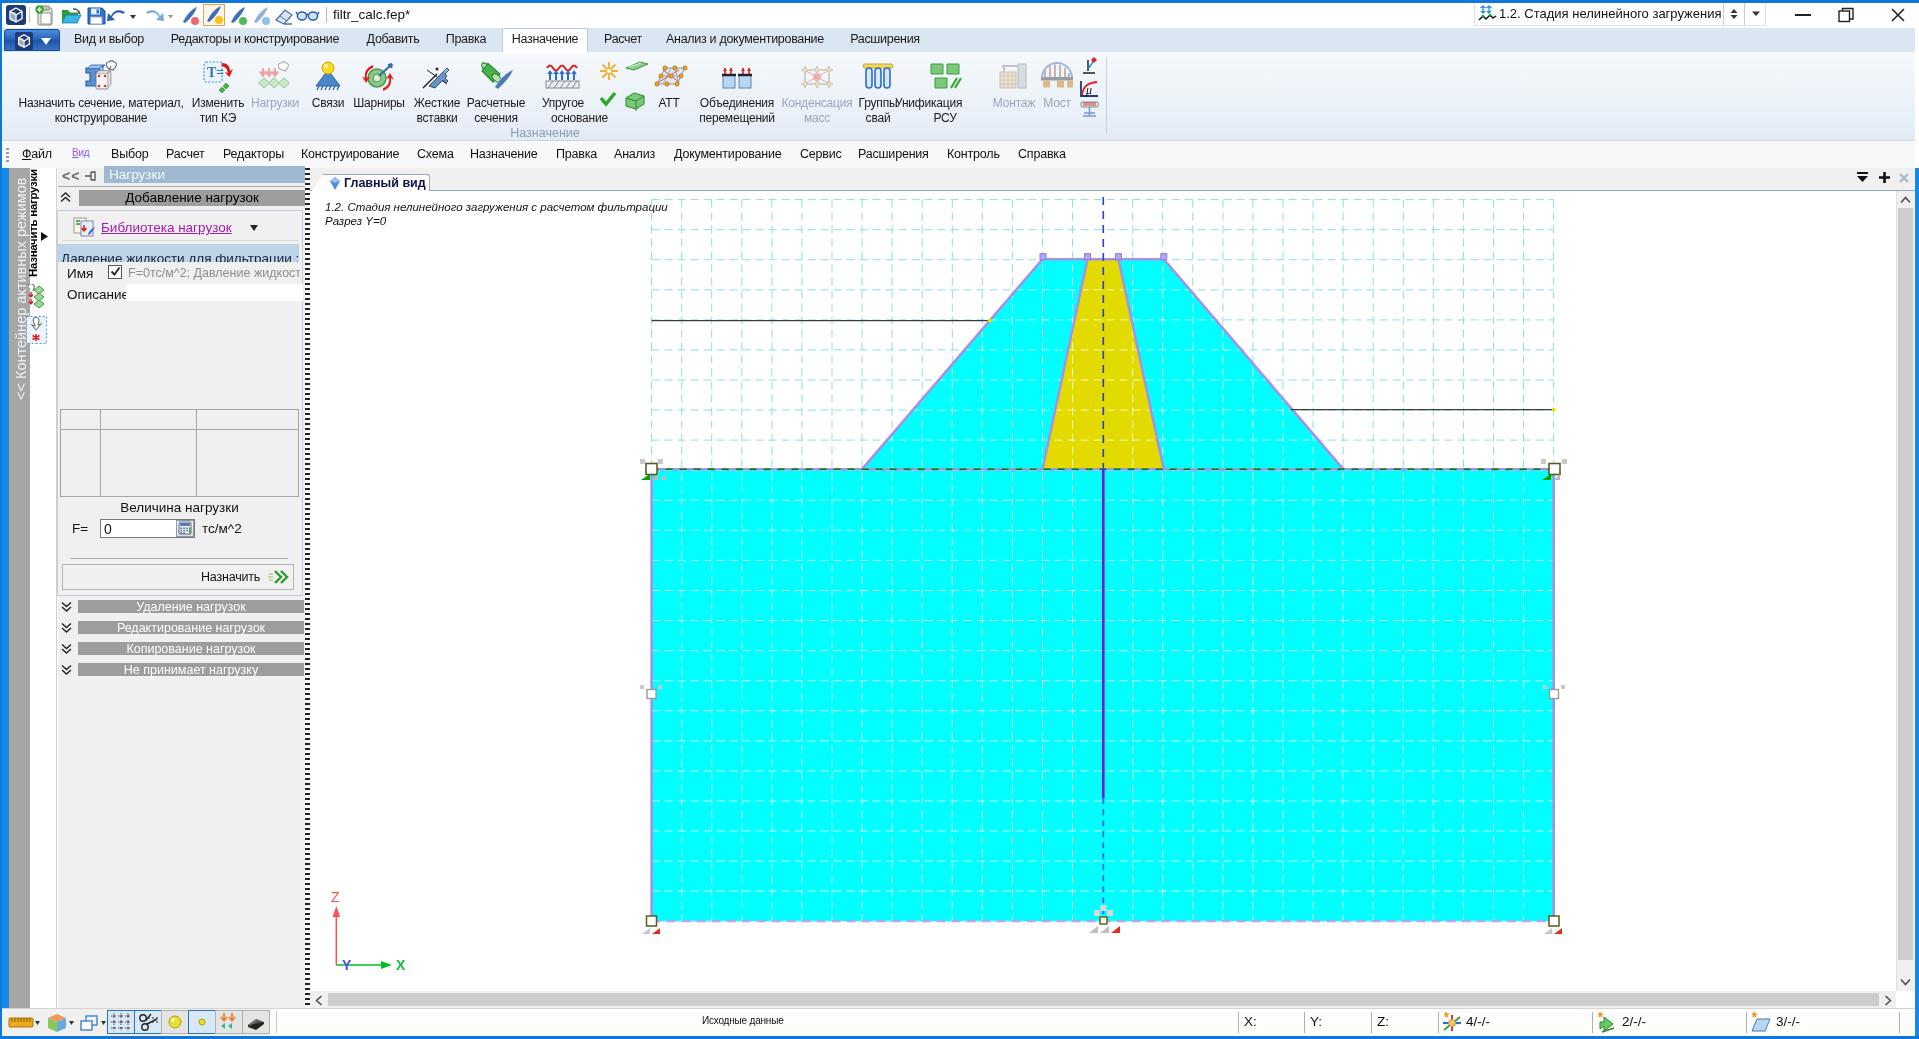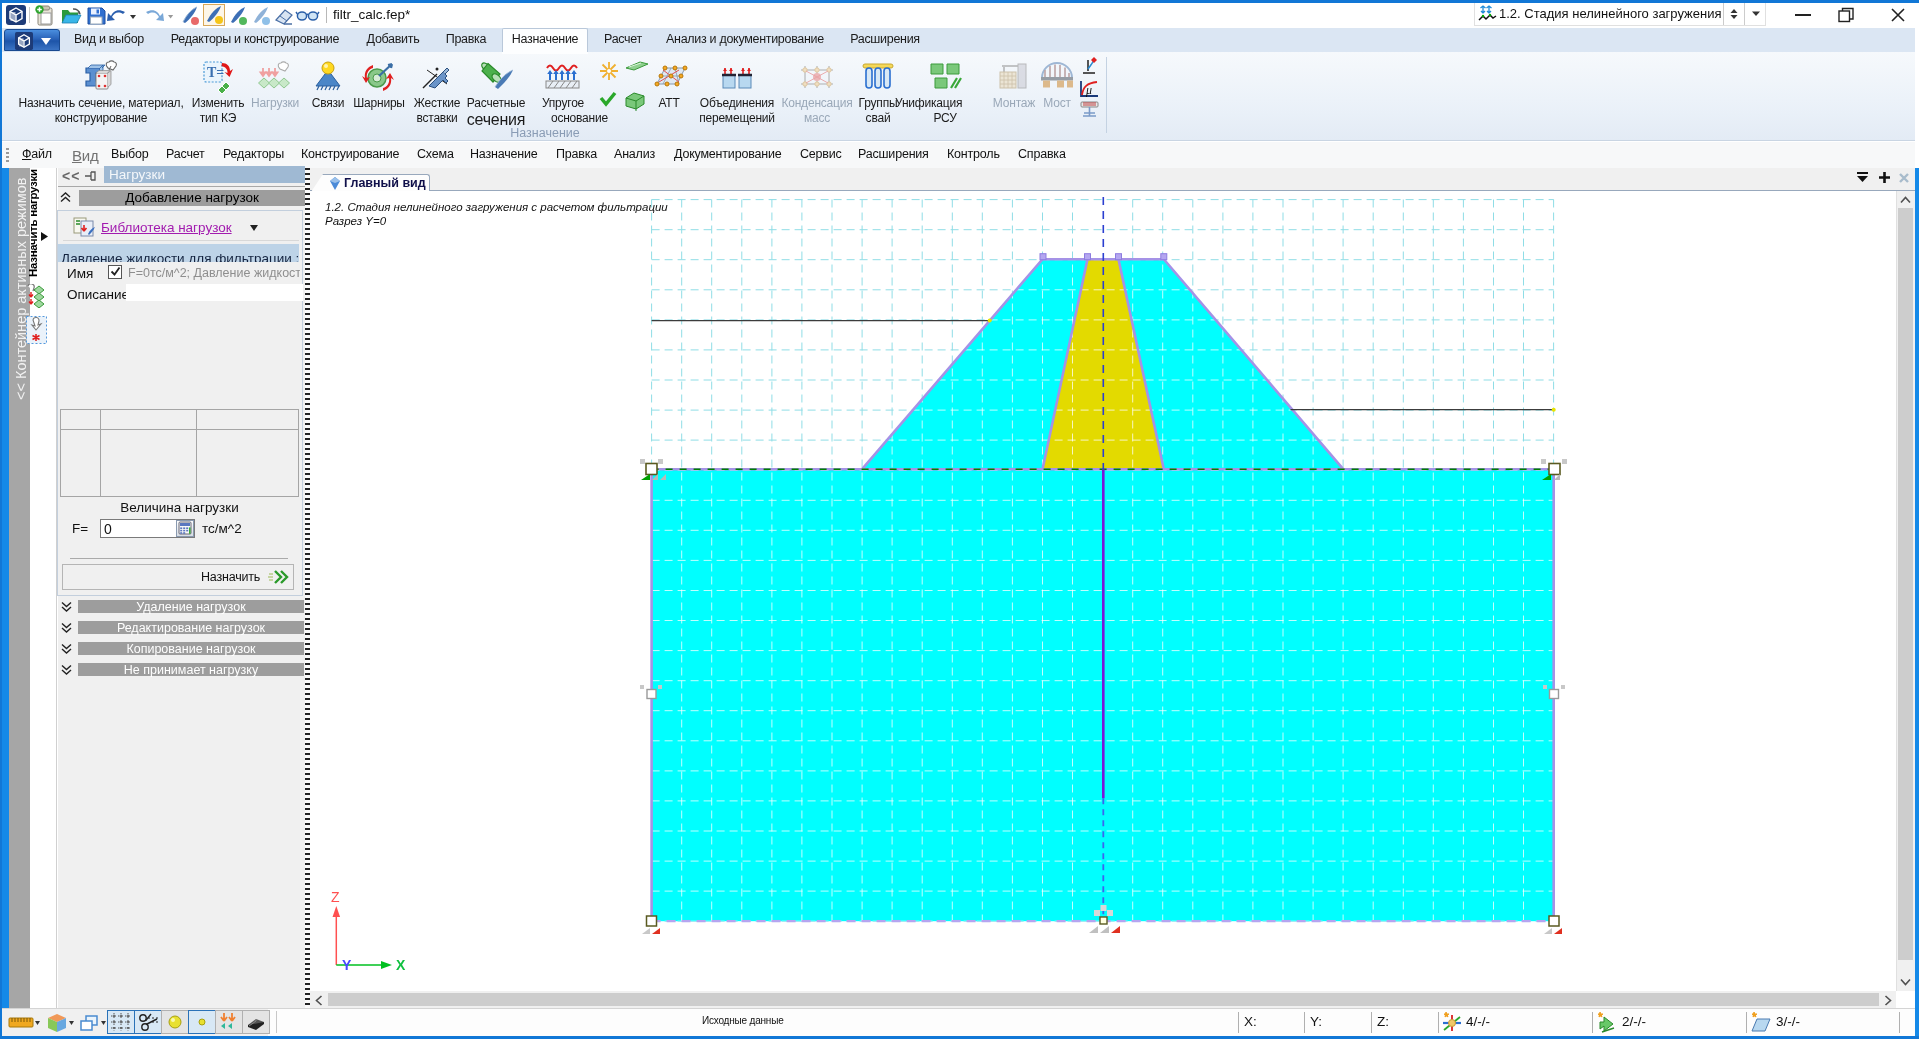--- a/index.html
+++ b/index.html
@@ -220,21 +220,21 @@
     <svg width="40" height="34" viewBox="0 0 40 34">
 <path d="M7 4 l8 -2 l14 14 a5.5 5.5 0 0 1 -8 8 L7 10 Z" fill="none"></path>
 <ellipse cx="10" cy="7" rx="3" ry="5" transform="rotate(-48 10 7)" fill="#b8e0b8" stroke="#2a8a2a" stroke-width="1.3"></ellipse>
 <path d="M12 3.5 L24 14 L17 22 L6 11 Z" fill="#4cb04c" stroke="#2a8a2a" stroke-width="1.2"></path>
 <ellipse cx="20.5" cy="18" rx="3.2" ry="5.2" transform="rotate(-48 20.5 18)" fill="#b8e0b8" stroke="#2a8a2a" stroke-width="1.3"></ellipse>
 <path d="M19 27 C24 19 30 13 37 10 C34 17 28 23 22 29 Z" fill="#4a7ab5"></path>
 <path d="M19 27 C24 19 30 13 37 10" fill="none" stroke="#9ab8d8" stroke-width="0.8"></path>
 </svg>
   </div>
 <div class="abs" style="left:451px;top:96px;width:90px;text-align:center;font-size:12px;letter-spacing:-0.2px;color:#1a1a1a;white-space:nowrap;">Расчетные</div>
-<div class="abs" style="left:451px;top:111px;width:90px;text-align:center;font-size:16px;letter-spacing:-0.2px;color:#1a1a1a;white-space:nowrap;">сечения</div>
+<div class="abs" style="left:451px;top:111px;width:90px;text-align:center;font-size:12px;letter-spacing:-0.2px;color:#1a1a1a;white-space:nowrap;">сечения</div>
 <div class="abs" style="left:543px;top:60px;">
     <svg width="40" height="34" viewBox="0 0 40 34">
 <path d="M4 8 q3 -5 6 0 q3 5 6 0 q3 -5 6 0 q3 5 6 0 q3 -5 6 0" fill="none" stroke="#e02020" stroke-width="2"></path>
 <path d="M7 20 V12 M13 20 V12 M19 20 V12 M25 20 V12 M31 20 V12" stroke="#2a6fd0" stroke-width="2"></path>
 <path d="M7 10 l-2.8 4 h5.6 Z M13 10 l-2.8 4 h5.6 Z M19 10 l-2.8 4 h5.6 Z M25 10 l-2.8 4 h5.6 Z M31 10 l-2.8 4 h5.6 Z" fill="#2a6fd0"></path>
 <rect x="3" y="21" width="33" height="7" fill="#e8eef5" stroke="#888"></rect>
 <path d="M5 28 l5 -7 M11 28 l5 -7 M17 28 l5 -7 M23 28 l5 -7 M29 28 l5 -7" stroke="#888" stroke-width="1"></path>
 </svg>
   </div>
 <div class="abs" style="left:518px;top:96px;width:90px;text-align:center;font-size:12px;letter-spacing:-0.2px;color:#1a1a1a;white-space:nowrap;">Упругое</div>
@@ -368,21 +368,21 @@
 <g transform="translate(0,44)">
       <rect x="2" y="1" width="17" height="5" rx="1" fill="#e8e8e8" stroke="#888"></rect>
       <path d="M4 2 h13 M4 4 h13" stroke="#c04040" stroke-width="1"></path>
       <path d="M10.5 6 V12 M5 12 H16 M10.5 12 V15 M4 15 H17" stroke="#7a9ac8" stroke-width="1.6"></path>
     </g>
 </svg>
 
 <div class="abs" style="left:2px;top:142px;width:1913px;height:26px;background:#f7f8f9;"></div>
 <div class="abs" style="left:6px;top:148px;width:3px;height:14px;background:repeating-linear-gradient(#999 0 2px,transparent 2px 4px);"></div>
 <div class="abs" style="left:22px;top:147px;font-size:12.5px;letter-spacing:-0.2px;color:#111;"><span style="text-decoration:underline">Ф</span>айл</div>
-<div class="abs" style="left:72px;top:147px;font-size:15px;letter-spacing:-0.2px;color:#737373;"><span style="text-decoration:underline">В</span>ид</div>
+<div class="abs" style="left:72px;top:147px;font-size:10px;letter-spacing:-0.2px;color:#8b5cf6;"><span style="text-decoration:underline">В</span>ид</div>
 <div class="abs" style="left:111px;top:147px;font-size:12.5px;letter-spacing:-0.2px;color:#111;">Выбор</div>
 <div class="abs" style="left:166px;top:147px;font-size:12.5px;letter-spacing:-0.2px;color:#111;">Расчет</div>
 <div class="abs" style="left:223px;top:147px;font-size:12.5px;letter-spacing:-0.2px;color:#111;">Редакторы</div>
 <div class="abs" style="left:301px;top:147px;font-size:12.5px;letter-spacing:-0.2px;color:#111;">Конструирование</div>
 <div class="abs" style="left:417px;top:147px;font-size:12.5px;letter-spacing:-0.2px;color:#111;">Схема</div>
 <div class="abs" style="left:470px;top:147px;font-size:12.5px;letter-spacing:-0.2px;color:#111;">Назначение</div>
 <div class="abs" style="left:556px;top:147px;font-size:12.5px;letter-spacing:-0.2px;color:#111;">Правка</div>
 <div class="abs" style="left:614px;top:147px;font-size:12.5px;letter-spacing:-0.2px;color:#111;">Анализ</div>
 <div class="abs" style="left:674px;top:147px;font-size:12.5px;letter-spacing:-0.2px;color:#111;">Документирование</div>
 <div class="abs" style="left:800px;top:147px;font-size:12.5px;letter-spacing:-0.2px;color:#111;">Сервис</div>

